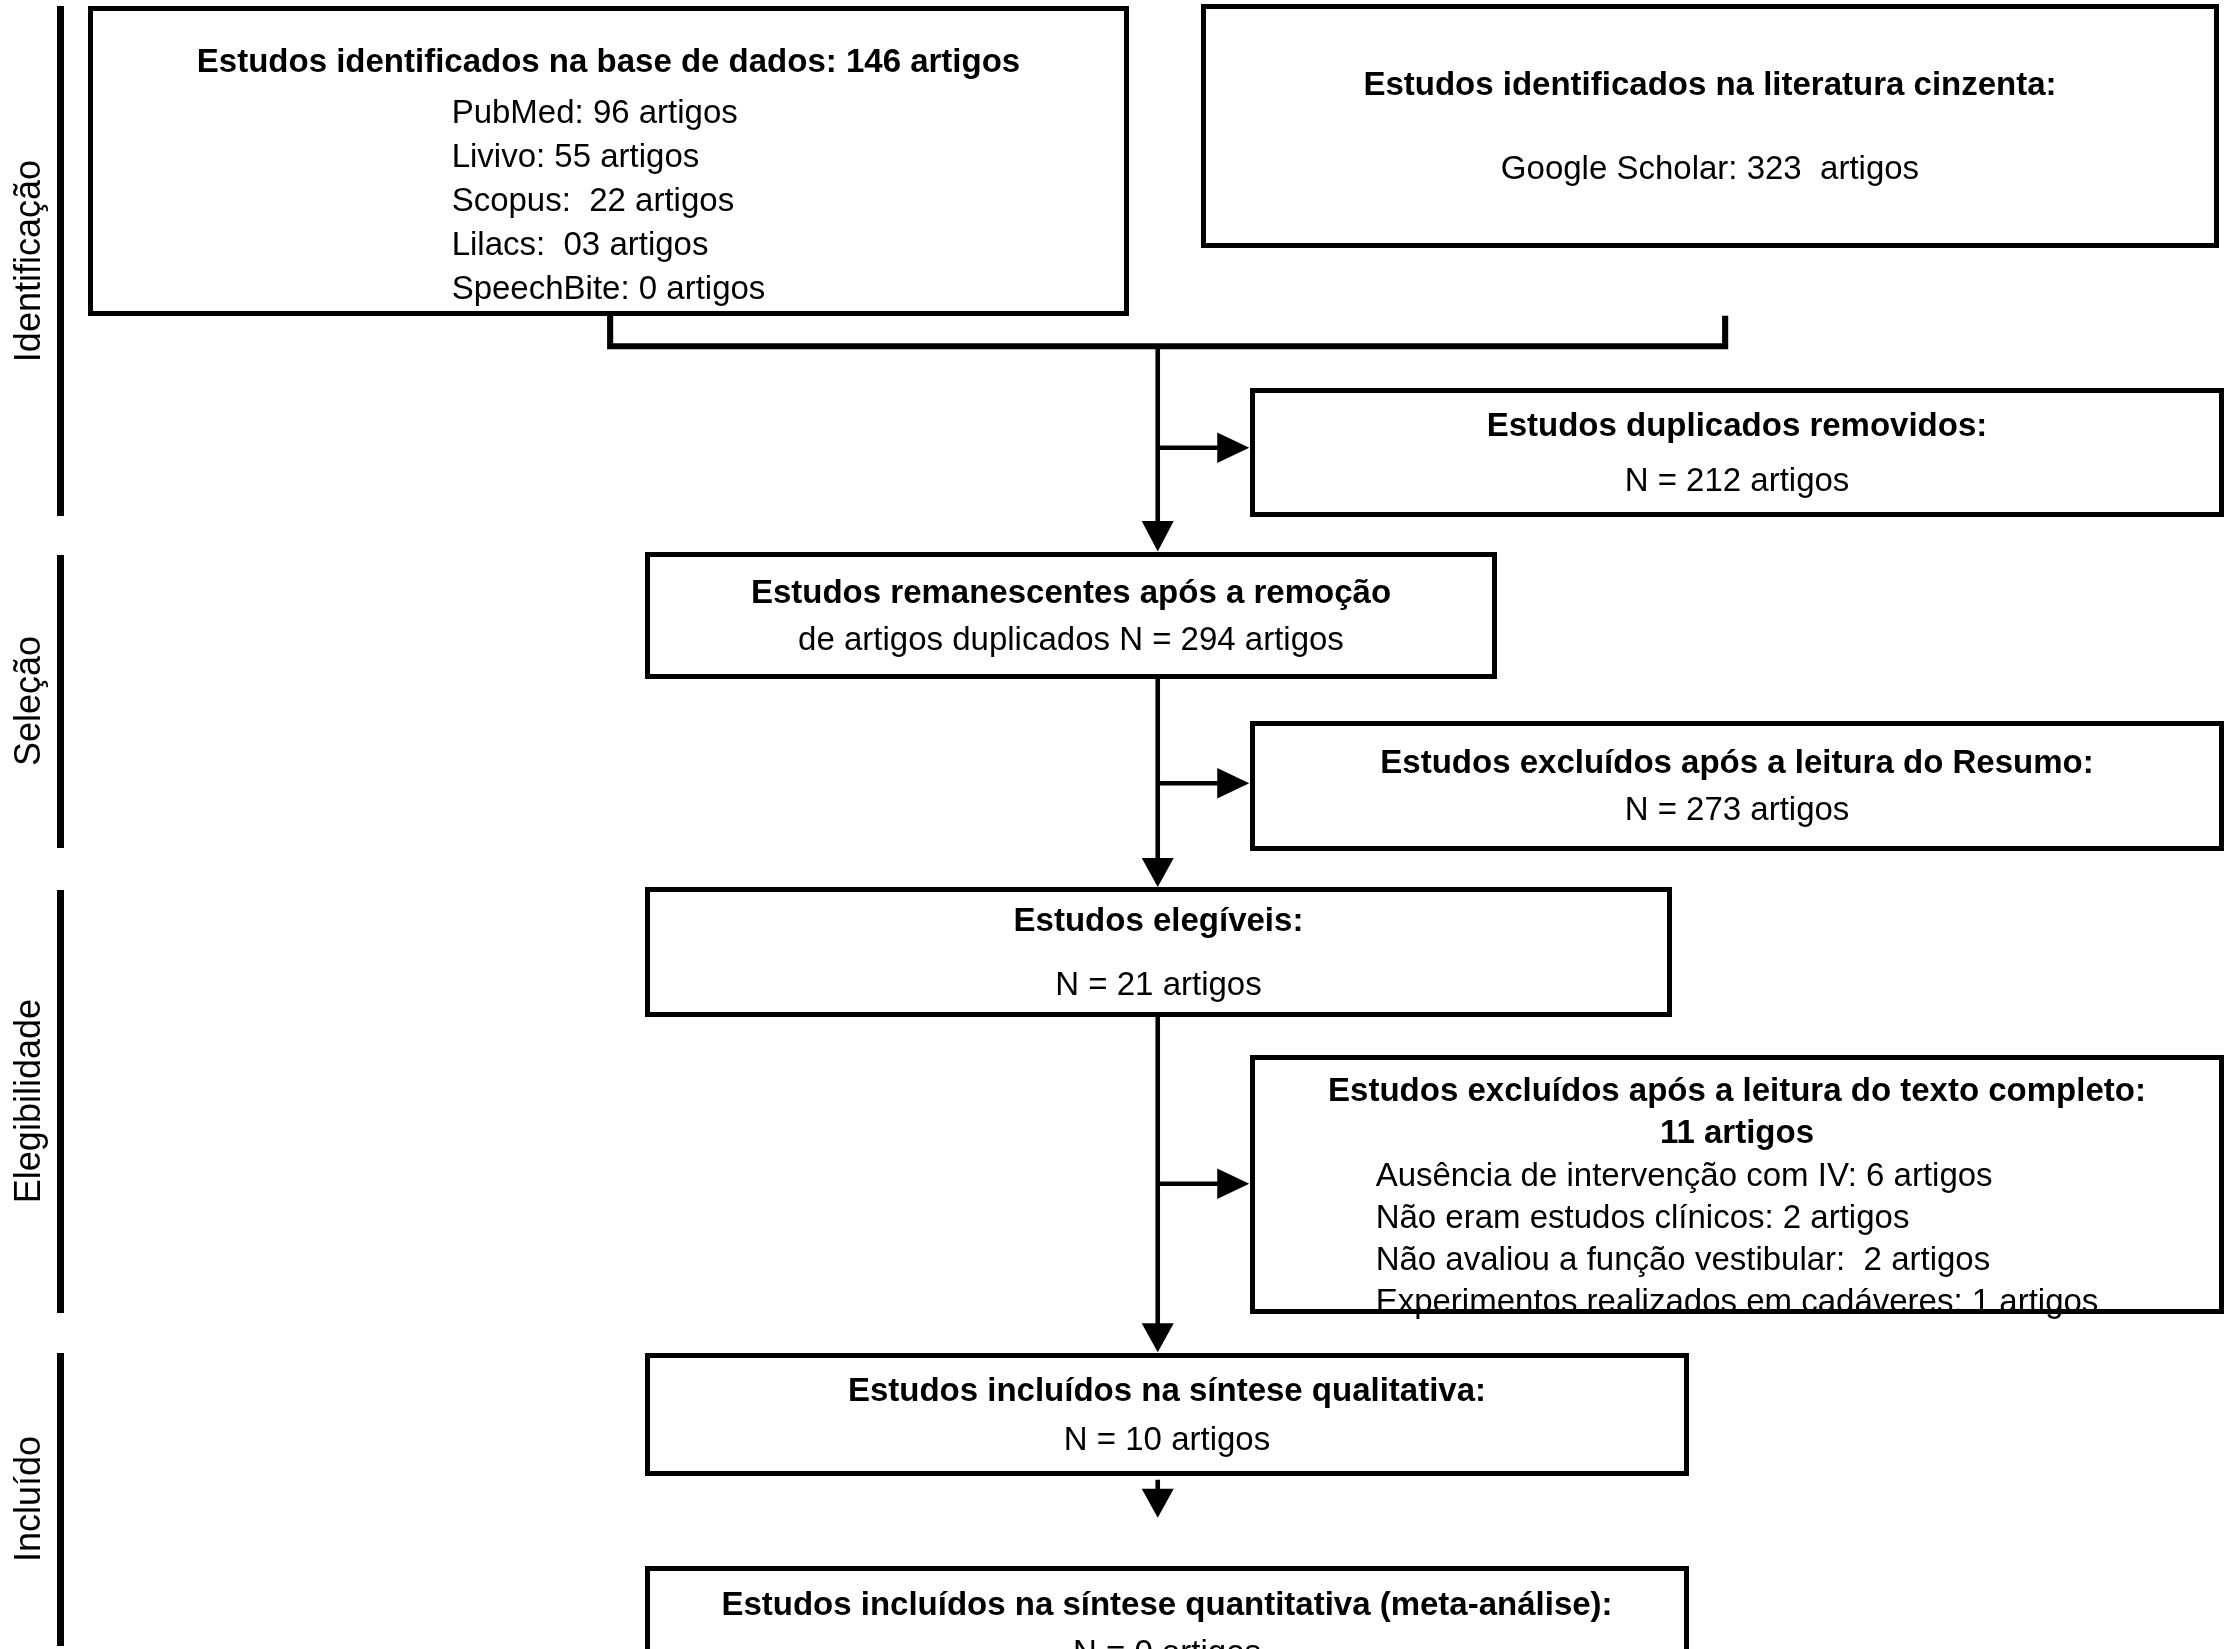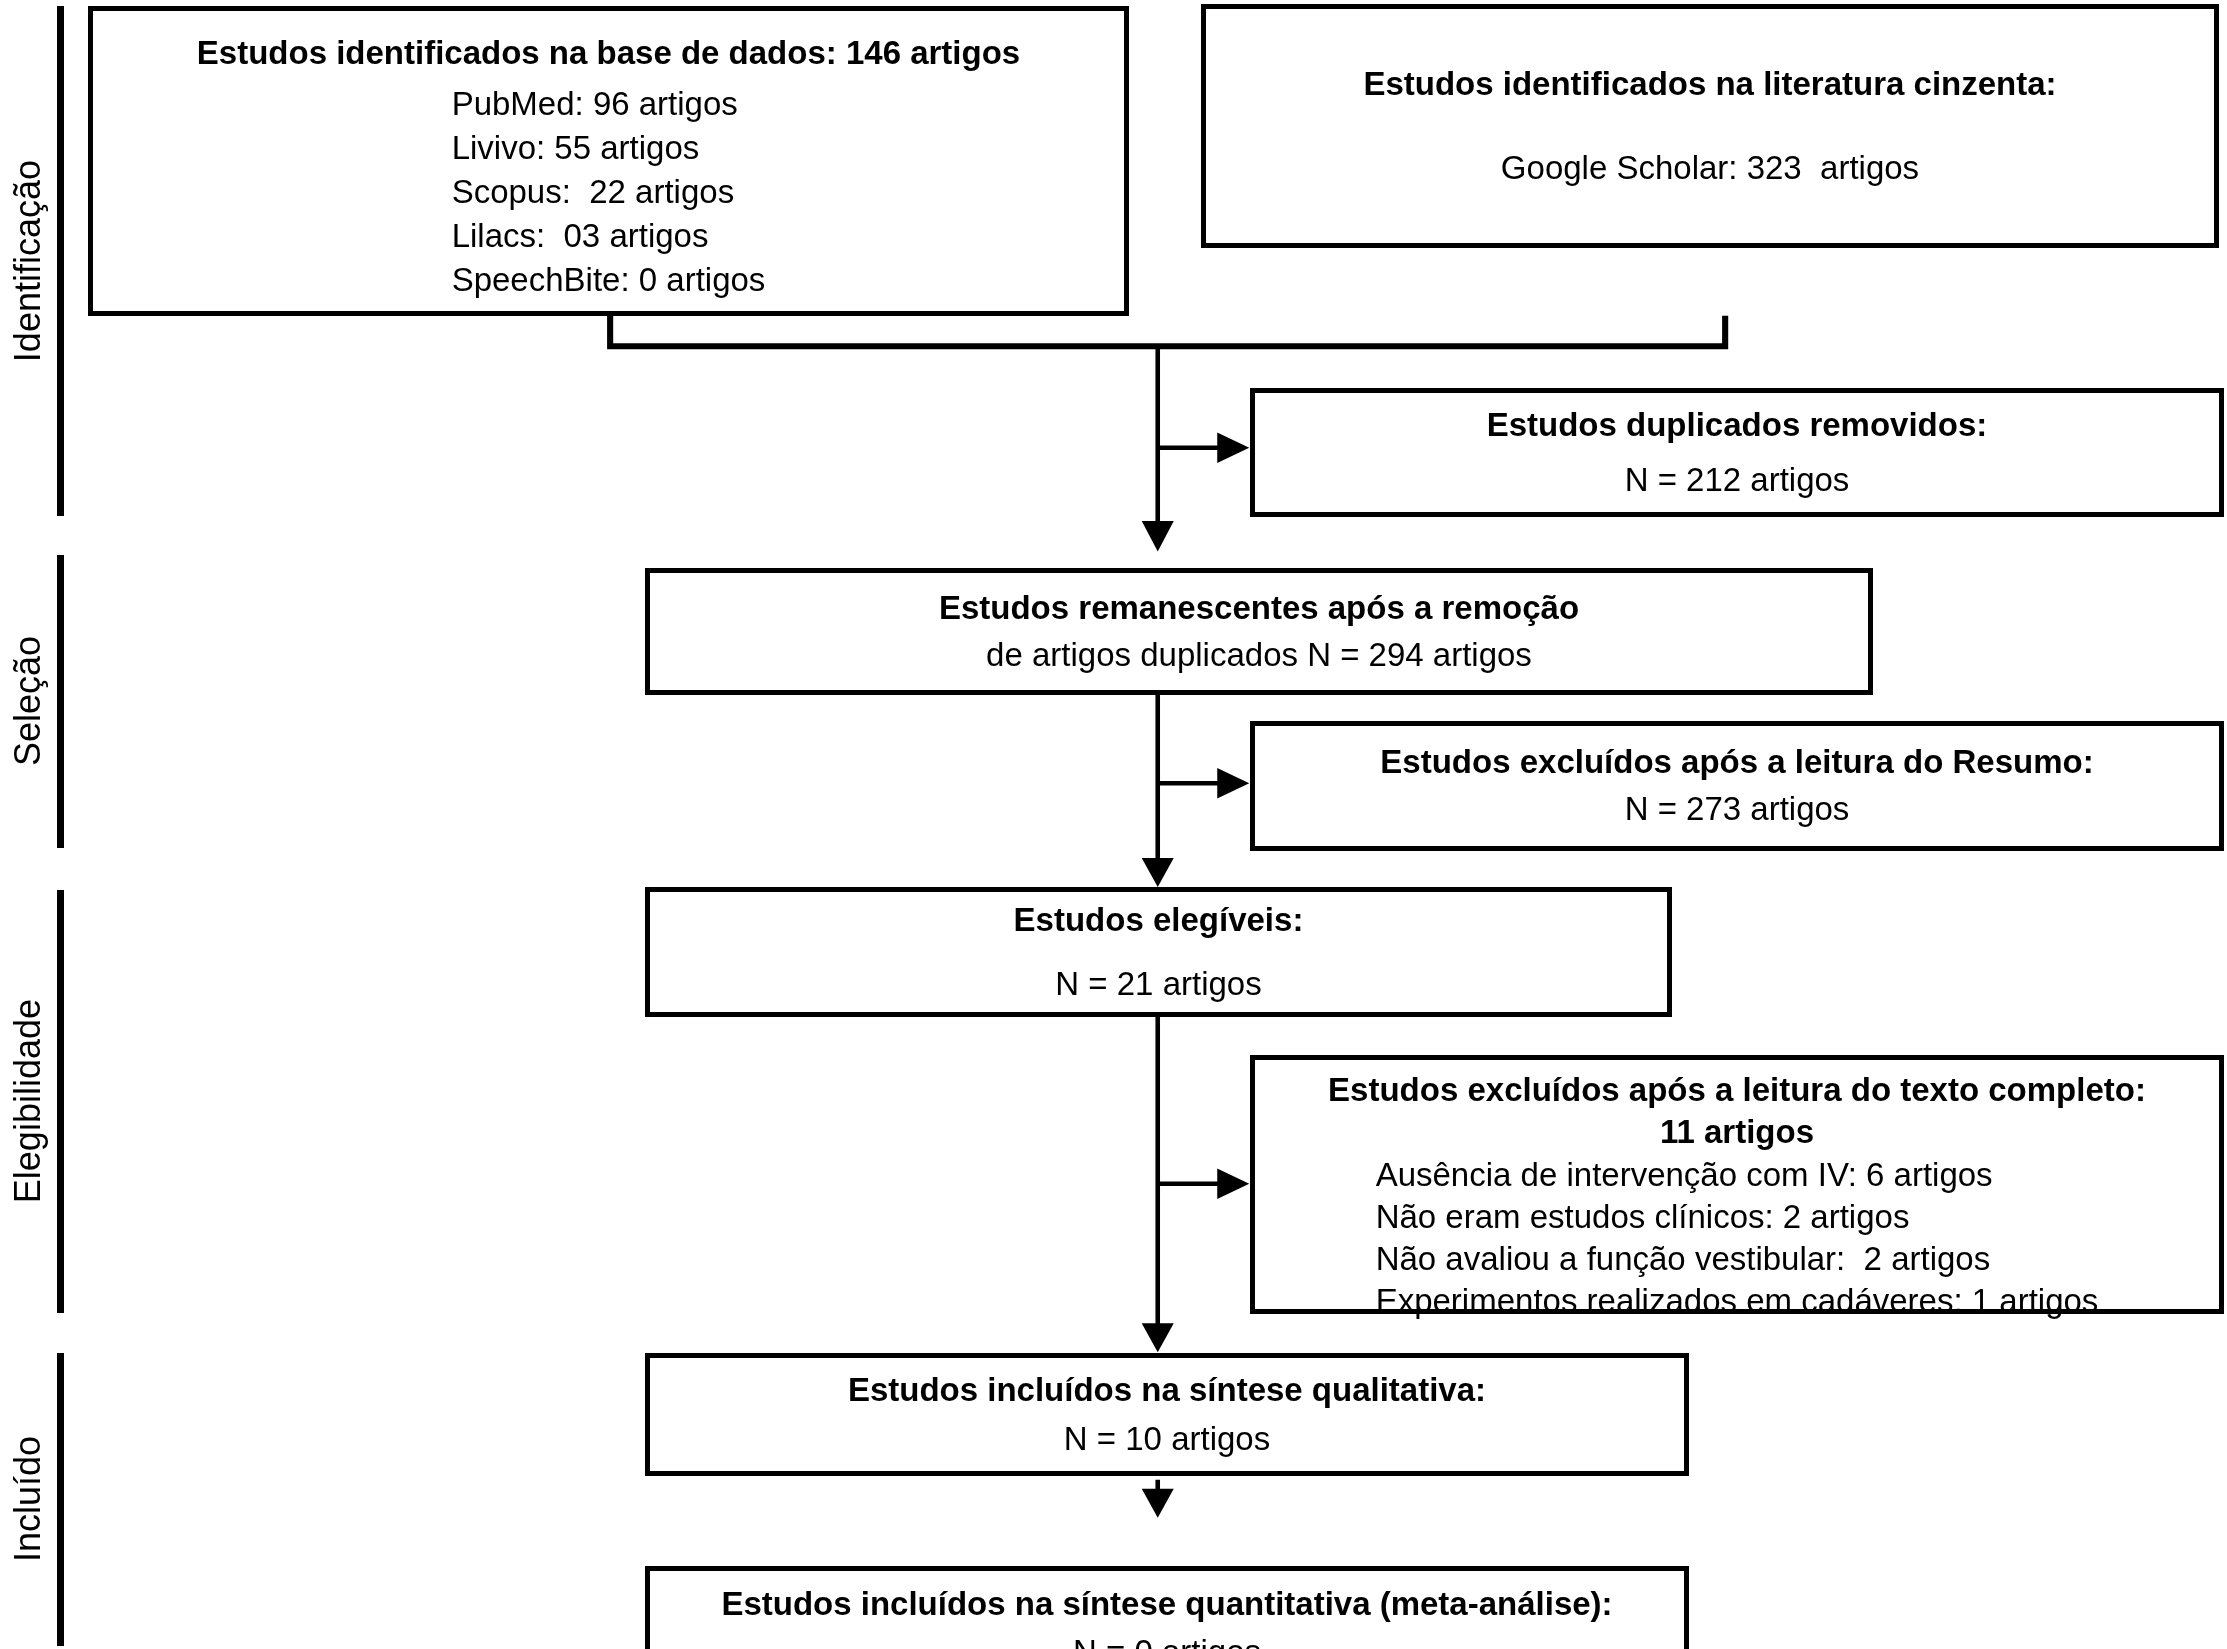--- a/index.html
+++ b/index.html
@@ -77,21 +77,21 @@
   }
   #connector-layer {
     position: absolute;
     left: 0;
     top: 0;
     width: 2227px;
     height: 1649px;
   }
   .pad-top-box {
     justify-content: flex-start;
-    padding-top: 21px;
+    padding-top: 29px;
   }
 </style>
 </head>
 <body>
 
 <div id="canvas">
 
   <svg id="connector-layer" viewBox="0 0 2920 2162" xmlns="http://www.w3.org/2000/svg">
 
     <path d="M800 411 L800 454 M2262 414 L2262 454 M796 454 L2266 454" stroke="#000000" stroke-width="8" fill="none"></path>
@@ -144,21 +144,21 @@
   <div class="box" style="left:1201px; top:3.8px; width:1018px; height:244px; gap:42px;">
     <div class="title">Estudos identificados na literatura cinzenta:</div>
     <div class="line">Google Scholar: 323  artigos</div>
   </div>
 
   <div class="box" style="left:1250px; top:388px; width:974px; height:129px; gap:12.2px;">
     <div class="title">Estudos duplicados removidos:</div>
     <div class="line">N = 212 artigos</div>
   </div>
 
-  <div class="box" style="left:645px; top:552px; width:1228px; height:127px; gap:4.6px;margin-top:16px;">
+  <div class="box" style="left:645px; top:552px; width:852px; height:127px; gap:4.6px;">
     <div class="title">Estudos remanescentes após a remoção</div>
     <div class="line">de artigos duplicados N = 294 artigos</div>
   </div>
 
   <div class="box" style="left:1250px; top:721px; width:974px; height:130px; gap:4.6px;">
     <div class="title">Estudos excluídos após a leitura do Resumo:</div>
     <div class="line">N = 273 artigos</div>
   </div>
 
   <div class="box" style="left:645px; top:887px; width:1027px; height:130px; gap:21.4px;">

